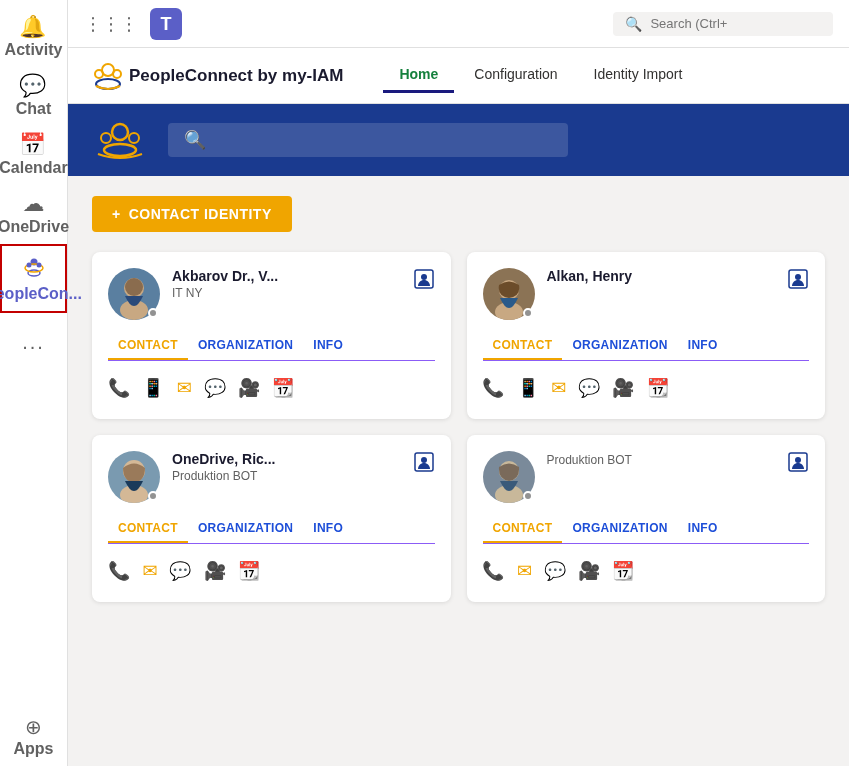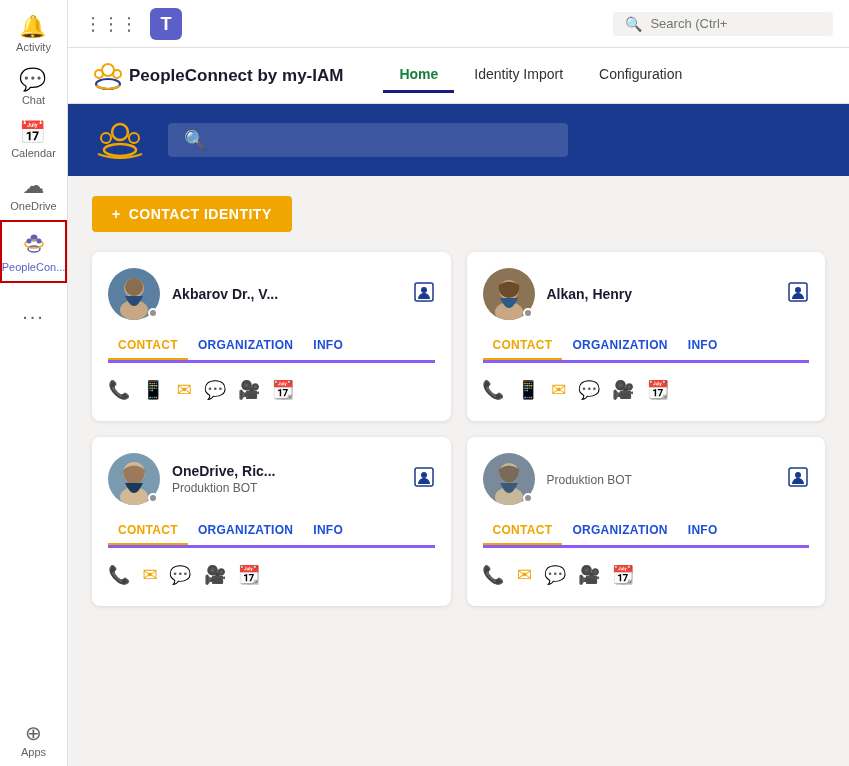--- a/index.html
+++ b/index.html
@@ -29,21 +29,21 @@
       gap: 3px;
       border-radius: 4px;
       position: relative;
     }
     .nav-item.active-red {
       border: 2px solid #c30000;
       border-radius: 4px;
       color: #5b5fc7;
     }
     .nav-icon { font-size: 22px; line-height: 1; }
-    .nav-label { font-size: 11px; }
+    .nav-label { font-size: 16px; font-weight: bold; }
     .nav-dots { font-size: 20px; letter-spacing: 2px; color: #616161; cursor: pointer; padding: 8px 0; }
     .nav-spacer { flex: 1; }
 
     
     .main-container {
       flex: 1;
       display: flex;
       flex-direction: column;
       overflow: hidden;
     }
@@ -167,21 +167,20 @@
       gap: 16px;
     }
     .contact-card {
       background: #fff;
       border-radius: 8px;
       padding: 16px;
       box-shadow: 0 1px 4px rgba(0,0,0,0.1);
     }
     .card-header {
       display: flex;
-      align-items: center;
       gap: 12px;
       margin-bottom: 12px;
     }
     .avatar-wrap {
       position: relative;
       width: 52px;
       height: 52px;
     }
     .avatar-img {
       width: 52px;
@@ -217,21 +216,21 @@
     }
     .card-profile-icon {
       color: #1a3a8f;
       font-size: 20px;
       cursor: pointer;
     }
 
     
     .card-tabs {
       display: flex;
-      border-bottom: 3px solid #8b5cf6;
+      border-bottom: 1px solid #8b5cf6;
       margin-bottom: 12px;
     }
     .card-tab {
       padding: 6px 10px;
       font-size: 12px;
       font-weight: 600;
       color: #1d4ed8;
       cursor: pointer;
       border-bottom: 2px solid transparent;
       letter-spacing: 0.3px;
@@ -318,22 +317,22 @@
         <circle cx="20" cy="14" r="6" fill="none" stroke="#f0a500" stroke-width="2"></circle>
         <circle cx="11" cy="18" r="4" fill="none" stroke="#f0a500" stroke-width="2"></circle>
         <circle cx="29" cy="18" r="4" fill="none" stroke="#f0a500" stroke-width="2"></circle>
         <ellipse cx="20" cy="28" rx="12" ry="5" fill="none" stroke="#1a3a8f" stroke-width="2"></ellipse>
         <path d="M8 30 Q20 36 32 30" fill="none" stroke="#f0a500" stroke-width="2"></path>
       </svg>
       <span class="app-title">PeopleConnect by my-IAM</span>
     </div>
     <nav class="app-nav">
       <div class="app-nav-item active">Home</div>
+      <div class="app-nav-item">Configuration</div>
       <div class="app-nav-item">Identity Import</div>
-      <div class="app-nav-item">Configuration</div>
     </nav>
   </div>
 
   <div class="blue-banner">
     <svg width="56" height="48" viewBox="0 0 56 48">
       <circle cx="28" cy="16" r="8" fill="none" stroke="#f0a500" stroke-width="2.5"></circle>
       <circle cx="14" cy="22" r="5" fill="none" stroke="#f0a500" stroke-width="2"></circle>
       <circle cx="42" cy="22" r="5" fill="none" stroke="#f0a500" stroke-width="2"></circle>
       <ellipse cx="28" cy="34" rx="16" ry="6" fill="none" stroke="#f0a500" stroke-width="2.5"></ellipse>
       <path d="M6 38 Q28 46 50 38" fill="none" stroke="#f0a500" stroke-width="2"></path>
@@ -359,20 +358,21 @@
                 <circle cx="26" cy="20" r="10" fill="#c8a882"></circle>
                 <ellipse cx="26" cy="42" rx="14" ry="10" fill="#c8a882"></ellipse>
                 <circle cx="26" cy="19" r="9" fill="#8a6c4e"></circle>
                 <path d="M17 28 Q26 48 35 28" fill="#2a4a7a"></path>
               </svg>
             </div>
             <div class="status-dot"></div>
           </div>
           <div class="card-info">
             <div class="card-name">Akbarov Dr., V...</div>
+            <div class="card-dept">IT NY</div>
           </div>
           <span class="card-profile-icon">
             <svg width="22" height="22" viewBox="0 0 22 22">
               <rect x="2" y="2" width="18" height="18" rx="2" fill="none" stroke="#1a3a8f" stroke-width="1.5"></rect>
               <circle cx="11" cy="9" r="3" fill="#1a3a8f"></circle>
               <path d="M5 18c0-3.3 2.7-6 6-6s6 2.7 6 6" fill="#1a3a8f"></path>
             </svg>
           </span>
         </div>
         <div class="card-tabs">

